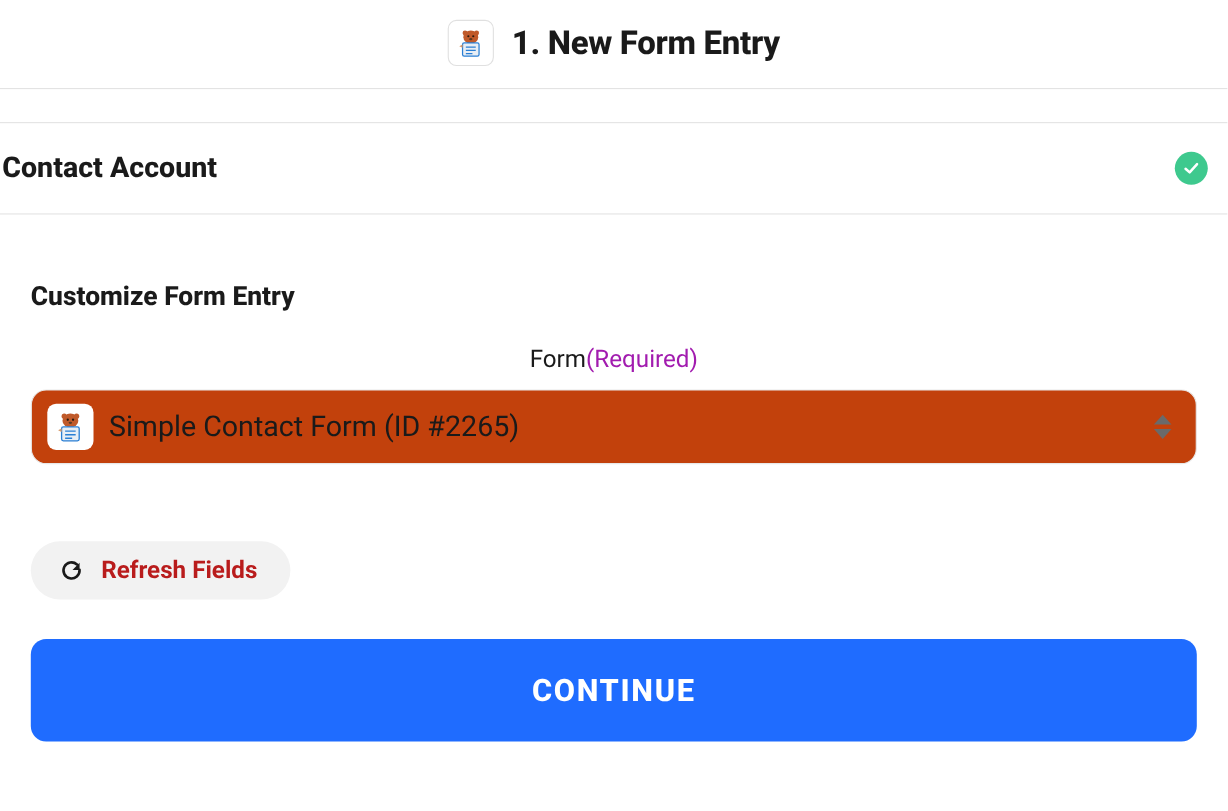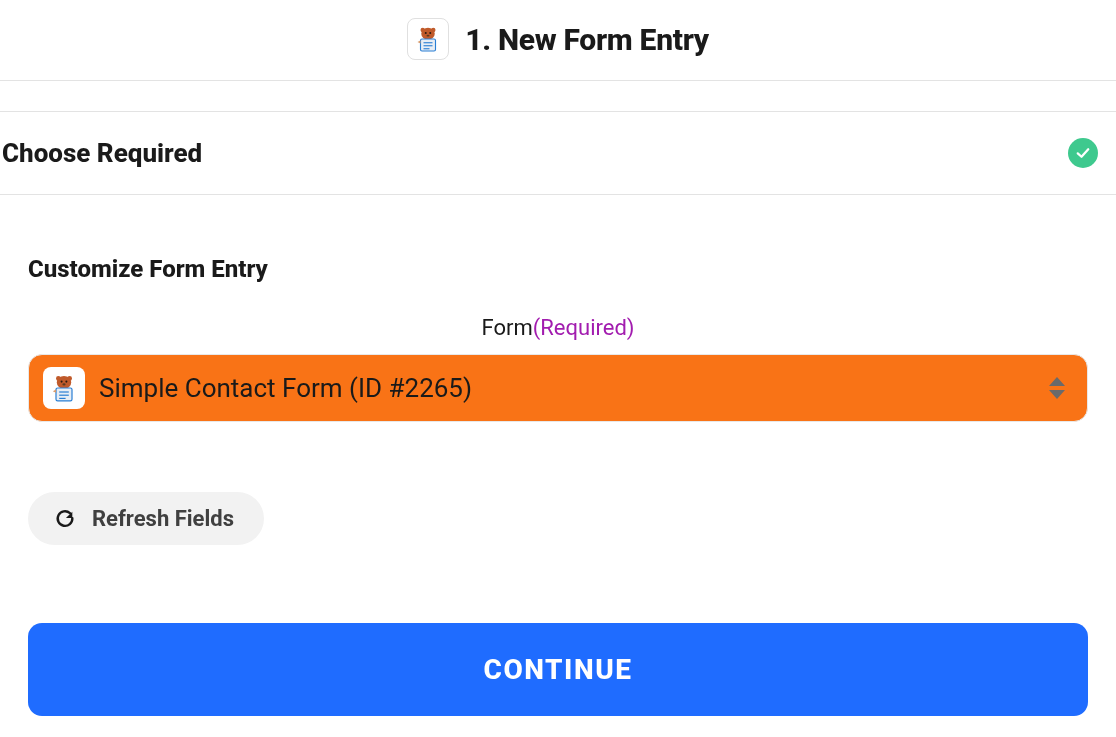--- a/index.html
+++ b/index.html
@@ -94,21 +94,21 @@
   }
   .required-tag {
     font-size: 22px;
     color: #a21caf;
   }
 
   
   .select-box {
     position: relative;
     width: 100%;
-    background: #f97316;
+    background: #c2410c;
     border: 1px solid #e8e8e8;
     border-radius: 14px;
     padding: 12px 54px 12px 14px;
     display: flex;
     align-items: center;
     gap: 14px;
     cursor: pointer;
   }
   .select-icon {
     width: 42px;
@@ -157,30 +157,30 @@
     align-items: center;
     gap: 16px;
     background: #f2f2f2;
     border: none;
     border-radius: 28px;
     padding: 14px 30px 14px 26px;
     font-size: 22px;
     font-weight: 700;
     cursor: pointer;
     font-family: inherit;
-    color: #404040;
+    color: #b91c1c;
   }
   .refresh-btn svg {
     width: 22px;
     height: 22px;
   }
 
   
   .continue-btn {
-    margin-top: 78px;
+    margin-top: 36px;
     width: 100%;
     background: #1f6cff;
     color: #fff;
     border: none;
     border-radius: 14px;
     padding: 30px 0;
     font-size: 28px;
     font-weight: 800;
     letter-spacing: 1.5px;
     cursor: pointer;
@@ -203,21 +203,21 @@
       <line x1="14" y1="25" x2="26" y2="25" stroke="#2a7fd4" stroke-width="1.5"></line>
       <line x1="14" y1="29" x2="26" y2="29" stroke="#2a7fd4" stroke-width="1.5"></line>
       <line x1="14" y1="33" x2="22" y2="33" stroke="#2a7fd4" stroke-width="1.5"></line>
       <path d="M6 24 L10 22 L10 26 Z" fill="#d89a6a"></path>
     </svg>
   </div>
   <div class="step-title">1. New Form Entry</div>
 </div>
 
 <div class="account-bar">
-  <div class="account-bar-label">Choose Required</div>
+  <div class="account-bar-label">Contact Account</div>
   <div class="check-badge">
     <svg viewBox="0 0 24 24" fill="none">
       <path d="M5 12.5 L10 17 L19 7" stroke="#ffffff" stroke-width="3" stroke-linecap="round" stroke-linejoin="round"></path>
     </svg>
   </div>
 </div>
 
 <div class="content">
   <h2 class="section-title">Customize Form Entry</h2>
 

